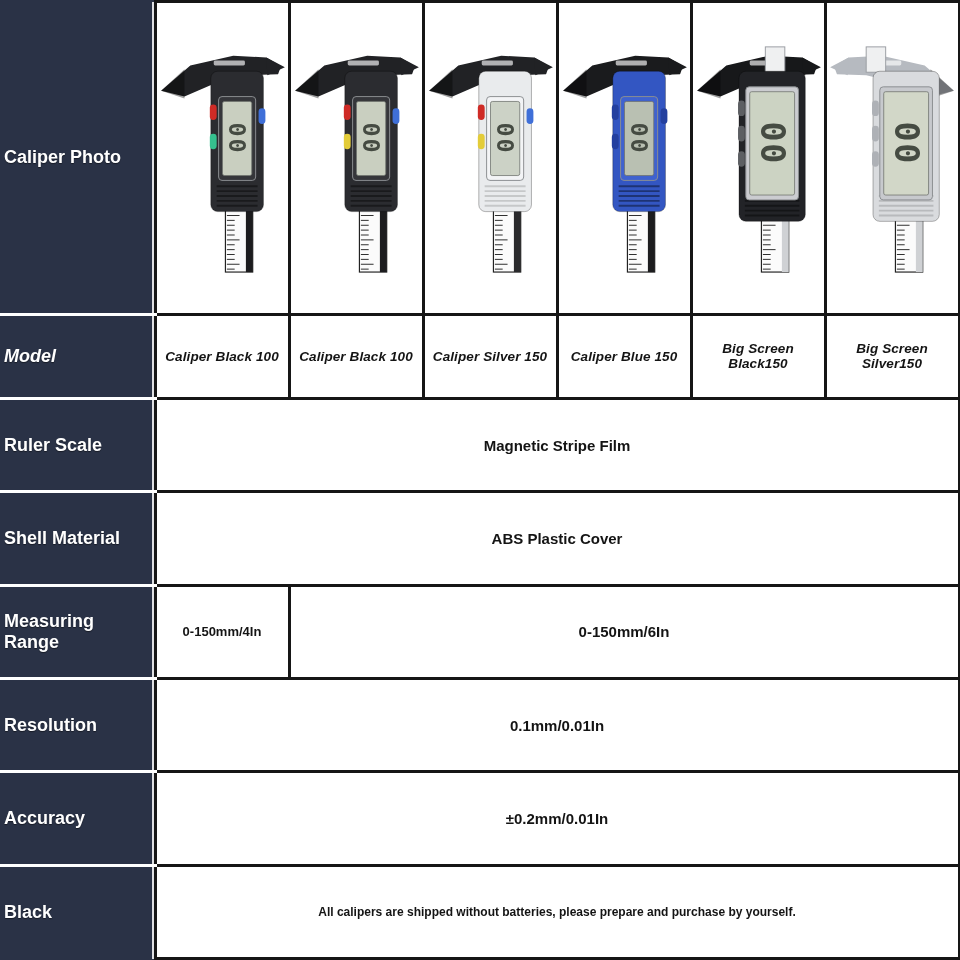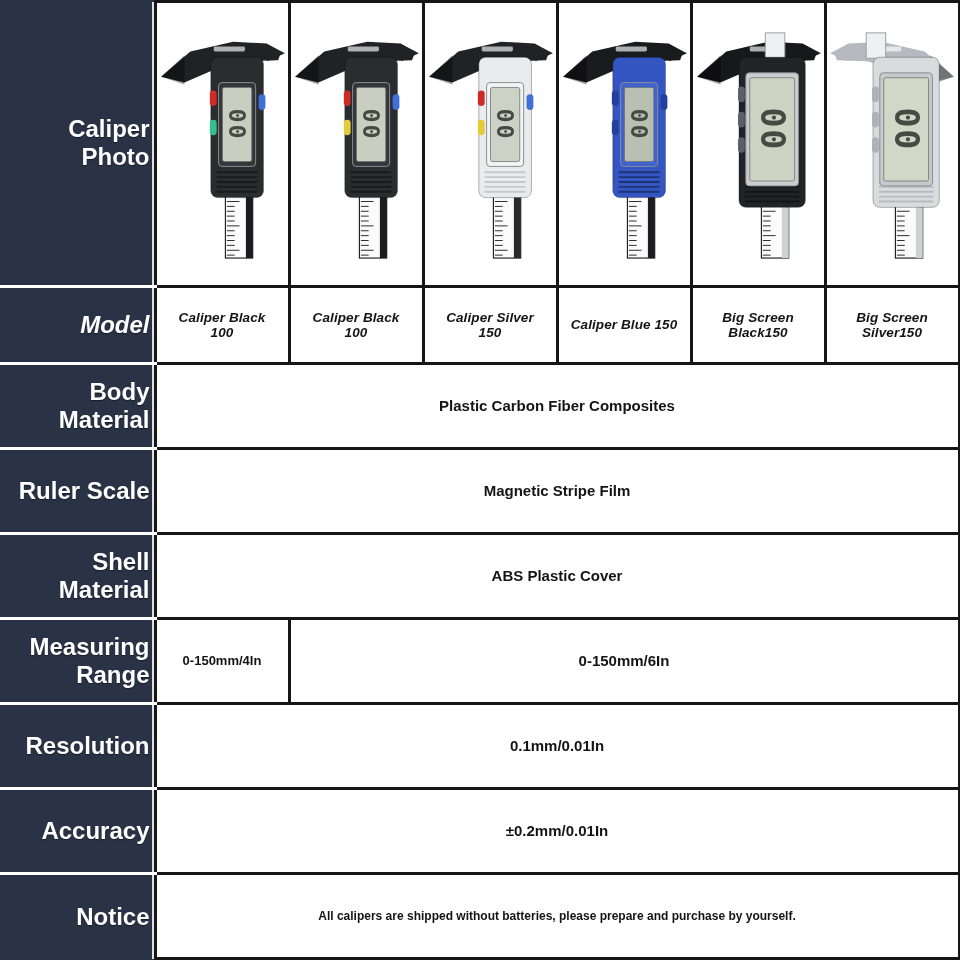--- a/index.html
+++ b/index.html
@@ -20,33 +20,33 @@
     table-layout:fixed;
     width:960px;height:960px;
   }
   td{
     border:3px solid var(--grid);
     background:var(--cell-bg);
     color:var(--body-text);
     text-align:center;
     vertical-align:middle;
     font-weight:700;
-    padding:2px 12px;
+    padding:2px 4px;
     overflow:hidden;
   }
   th{
     background:var(--header-bg);
     color:var(--header-text);
     border-top:3px solid #ffffff;
     border-bottom:3px solid #ffffff;
     border-left:none;
     border-right:3px solid var(--grid);
-    font-size:24px;
+    font-size:18px;
     font-weight:700;
-    text-align:right;
+    text-align:left;
     vertical-align:middle;
     text-shadow:0 1px 1px rgba(0,0,0,.45);
     box-shadow:inset -2px 0 0 rgba(255,255,255,.85);
     padding:2px 4px;
   }
   tr:first-child th{border-top:none;}
   tr:last-child th{border-bottom:none;}
 
   tr.photo-row{height:238px;}
   tr.model-row{height:64px;font-style:italic;}
@@ -327,24 +327,20 @@
   <tr class="model-row">
     <th>Model</th>
     <td class="model-cell">Caliper Black 100</td>
     <td class="model-cell">Caliper Black 100</td>
     <td class="model-cell">Caliper Silver 150</td>
     <td class="model-cell">Caliper Blue 150</td>
     <td class="model-cell">Big Screen Black150</td>
     <td class="model-cell">Big Screen Silver150</td>
   </tr>
 
-  <tr class="spec-row">
-    <th>Body Material</th>
-    <td class="spec-cell" colspan="6">Plastic Carbon Fiber Composites</td>
-  </tr>
 
   <tr class="spec-row">
     <th>Ruler Scale</th>
     <td class="spec-cell" colspan="6">Magnetic Stripe Film</td>
   </tr>
 
   <tr class="spec-row">
     <th>Shell Material</th>
     <td class="spec-cell" colspan="6">ABS Plastic Cover</td>
   </tr>
@@ -361,17 +357,17 @@
   </tr>
 
   <tr class="spec-row">
     <th>Accuracy</th>
     <td class="spec-cell" colspan="6">±0.2mm/0.01In</td>
   </tr>
 
 
 
   <tr class="spec-row">
-    <th>Notice</th>
+    <th>Black</th>
     <td class="notice-cell" colspan="6">All calipers are shipped without batteries, please prepare and purchase by yourself.</td>
   </tr>
 </tbody>
   </table>
 
 </body></html>

